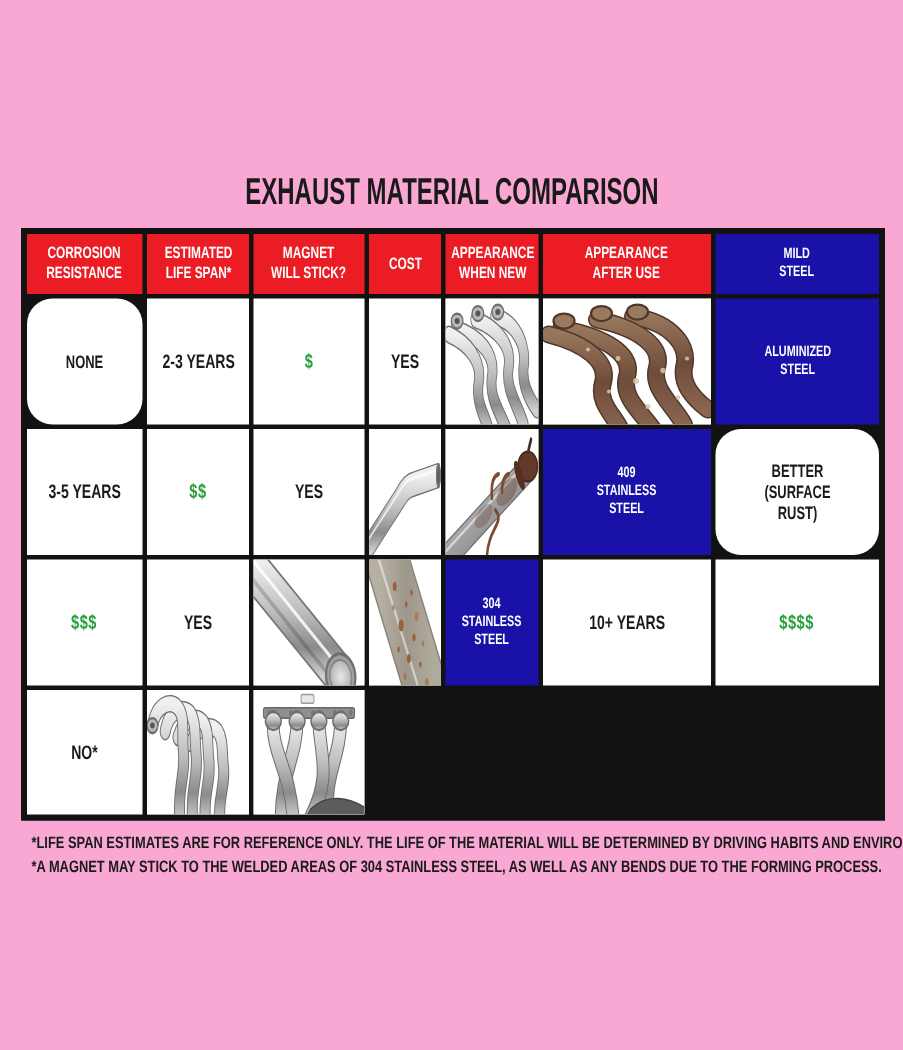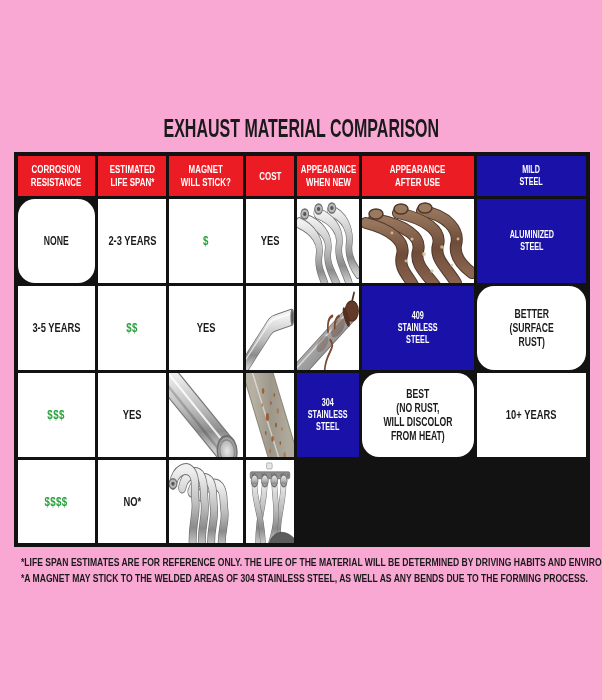--- a/index.html
+++ b/index.html
@@ -289,26 +289,20 @@
             <circle cx="72" cy="86" r="2"></circle>
         </g>
       </svg>
     </div>
 
     <div class="cell mat">
         <span class="cnd">304
 STAINLESS
 STEEL</span>
       </div>
-    <div class="cell small">
-        <span class="cnd">BEST
-(NO RUST,
-WILL DISCOLOR
-FROM HEAT)</span>
-      </div>
     <div class="cell data">
         <span class="cnd">10+ YEARS</span>
       </div>
     <div class="cell cost">
         <span class="cnd">$$$$</span>
       </div>
     <div class="cell data">
         <span class="cnd">NO*</span>
       </div>
 

